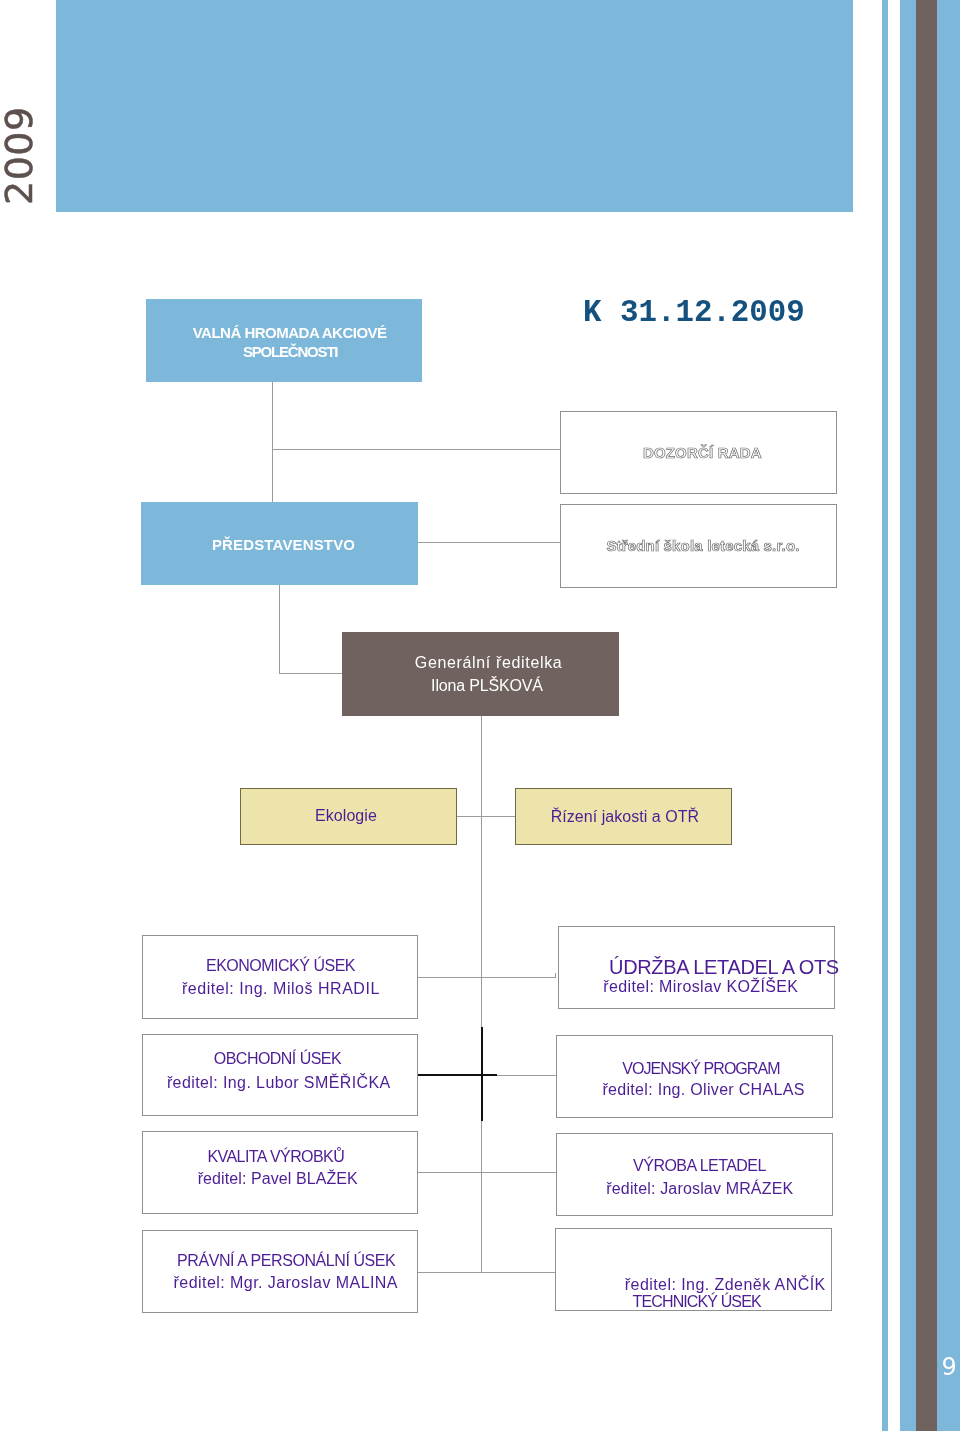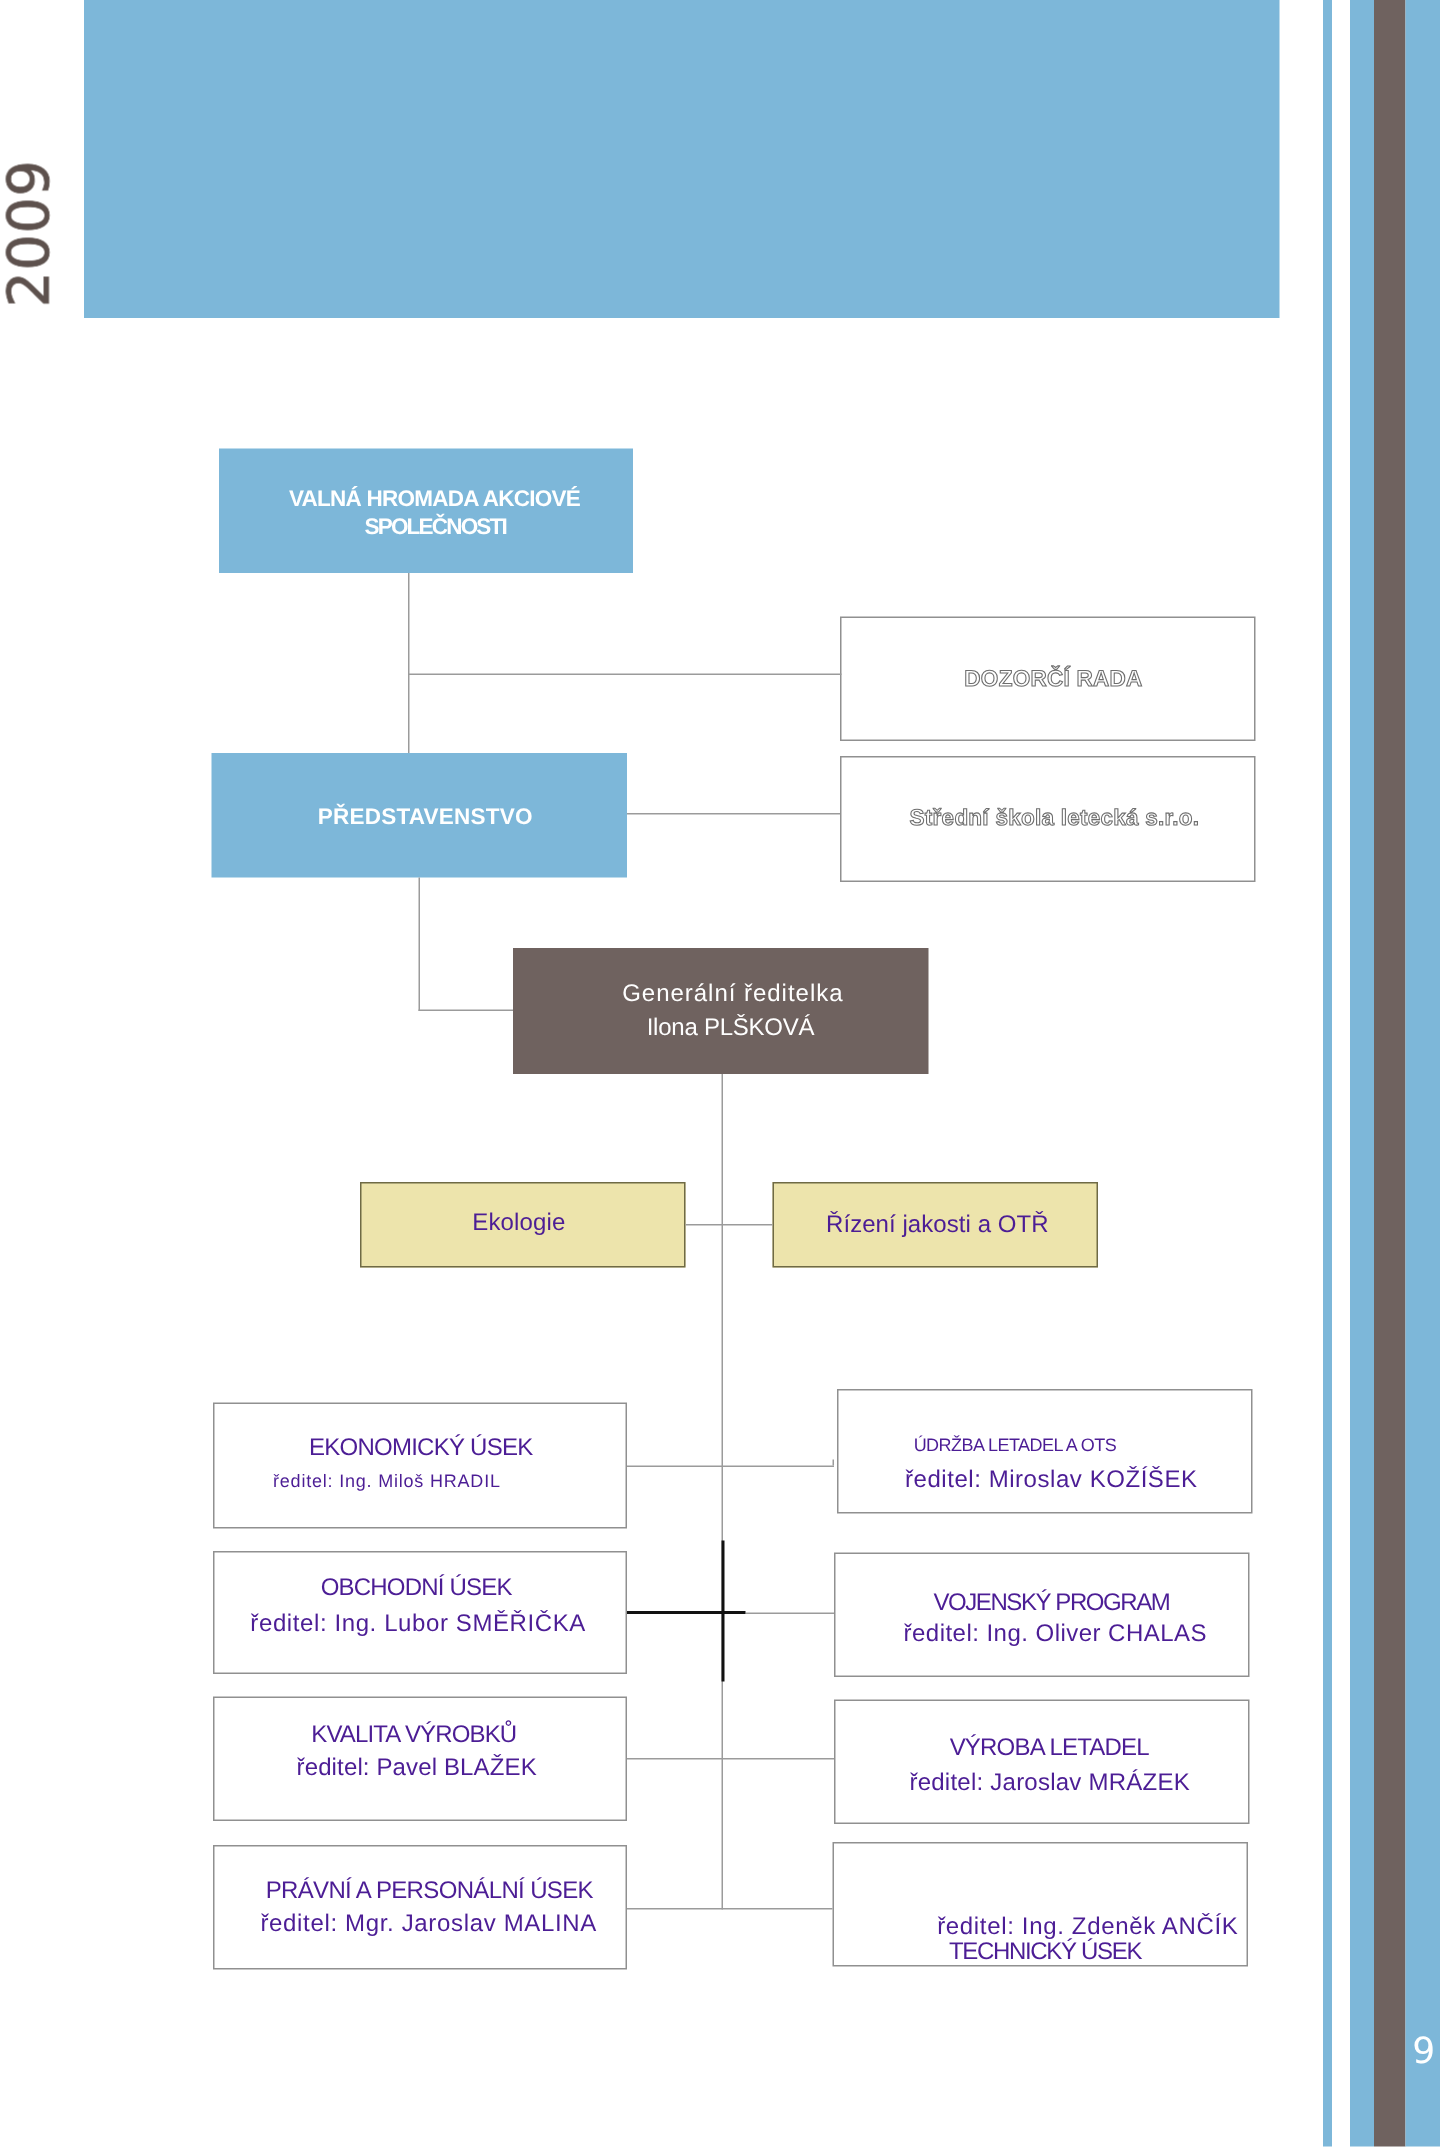--- a/index.html
+++ b/index.html
@@ -34,20 +34,21 @@
   .pageno{position:absolute;left:941.5px;top:1355px;color:#ffffff;opacity:0.999;will-change:opacity;font-size:24px;
           font-family:"DejaVu Sans",sans-serif;font-weight:400;line-height:1;}
 </style>
 </head>
 <body>
 
 <div class="page">
 
   <div class="hdr-band"></div>
   <div class="year">2009</div>
+  <div class="datetxt">K 31.12.2009</div>
 
   <div class="box blue" style="left:146px;top:299px;width:275.5px;height:83px;"></div>
   <div class="box outline" style="left:560.3px;top:411px;width:277.2px;height:82.5px;"></div>
   <div class="box blue" style="left:141px;top:502px;width:277px;height:83px;"></div>
   <div class="box outline" style="left:560.3px;top:504px;width:277.2px;height:84px;"></div>
   <div class="box brown" style="left:342.4px;top:632px;width:276.6px;height:83.6px;"></div>
   <div class="box yellow" style="left:240px;top:788px;width:217px;height:57px;"></div>
   <div class="box yellow" style="left:515px;top:788px;width:217px;height:57px;"></div>
   <div class="box plain" style="left:141.5px;top:935px;width:276.5px;height:84px;"></div>
   <div class="box plain" style="left:558px;top:925.5px;width:277px;height:83.5px;"></div>
@@ -76,22 +77,22 @@
   <div class="txt on-blue" style="left:192.7px;top:325.16px;font-size:15px;font-weight:700;letter-spacing:-0.5px;">VALNÁ HROMADA AKCIOVÉ</div>
   <div class="txt on-blue" style="left:243px;top:344.46px;font-size:15px;font-weight:700;letter-spacing:-1.2px;">SPOLEČNOSTI</div>
   <div class="txt hollow" style="left:642.9px;top:445.46px;font-size:15px;font-weight:700;letter-spacing:0.18px;">DOZORČÍ RADA</div>
   <div class="txt on-blue" style="left:211.9px;top:537.46px;font-size:15px;font-weight:700;letter-spacing:0.15px;">PŘEDSTAVENSTVO</div>
   <div class="txt hollow" style="left:606.4px;top:537.86px;font-size:15px;font-weight:700;letter-spacing:0.17px;">Střední škola letecká s.r.o.</div>
   <div class="txt on-brown" style="left:414.8px;top:654.62px;font-size:16px;font-weight:400;letter-spacing:0.65px;">Generální ředitelka</div>
   <div class="txt on-brown" style="left:431.1px;top:678.12px;font-size:16px;font-weight:400;letter-spacing:-0.16px;">Ilona PLŠKOVÁ</div>
   <div class="txt dark" style="left:314.9px;top:807.82px;font-size:16px;font-weight:400;letter-spacing:0.09px;">Ekologie</div>
   <div class="txt dark" style="left:550.7px;top:808.52px;font-size:16px;font-weight:400;letter-spacing:0.04px;">Řízení jakosti a OTŘ</div>
   <div class="txt dark" style="left:206px;top:957.52px;font-size:16px;font-weight:400;letter-spacing:-0.5px;">EKONOMICKÝ ÚSEK</div>
-  <div class="txt dark" style="left:182px;top:980.52px;font-size:12px;font-weight:400;letter-spacing:0.53px;">ředitel: Ing. Miloš HRADIL</div>
-  <div class="txt dark" style="left:609.1px;top:956.62px;font-size:12px;font-weight:400;letter-spacing:-0.35px;">ÚDRŽBA LETADEL A OTS</div>
+  <div class="txt dark" style="left:182px;top:980.52px;font-size:16px;font-weight:400;letter-spacing:0.53px;">ředitel: Ing. Miloš HRADIL</div>
+  <div class="txt dark" style="left:609.1px;top:956.62px;font-size:20px;font-weight:400;letter-spacing:-0.35px;">ÚDRŽBA LETADEL A OTS</div>
   <div class="txt dark" style="left:603.3px;top:979.12px;font-size:16px;font-weight:400;letter-spacing:0.37px;">ředitel: Miroslav KOŽÍŠEK</div>
   <div class="txt dark" style="left:213.8px;top:1051.12px;font-size:16px;font-weight:400;letter-spacing:-0.53px;">OBCHODNÍ ÚSEK</div>
   <div class="txt dark" style="left:166.9px;top:1075.42px;font-size:16px;font-weight:400;letter-spacing:0.4px;">ředitel: Ing. Lubor SMĚŘIČKA</div>
   <div class="txt dark" style="left:622.3px;top:1060.62px;font-size:16px;font-weight:400;letter-spacing:-0.95px;">VOJENSKÝ PROGRAM</div>
   <div class="txt dark" style="left:602.4px;top:1082.02px;font-size:16px;font-weight:400;letter-spacing:0.31px;">ředitel: Ing. Oliver CHALAS</div>
   <div class="txt dark" style="left:207.5px;top:1149.12px;font-size:16px;font-weight:400;letter-spacing:-0.57px;">KVALITA VÝROBKŮ</div>
   <div class="txt dark" style="left:197.7px;top:1171.02px;font-size:16px;font-weight:400;letter-spacing:0.09px;">ředitel: Pavel BLAŽEK</div>
   <div class="txt dark" style="left:633.1px;top:1157.52px;font-size:16px;font-weight:400;letter-spacing:-0.53px;">VÝROBA LETADEL</div>
   <div class="txt dark" style="left:606.3px;top:1180.92px;font-size:16px;font-weight:400;letter-spacing:0.16px;">ředitel: Jaroslav MRÁZEK</div>
   <div class="txt dark" style="left:177.1px;top:1252.92px;font-size:16px;font-weight:400;letter-spacing:-0.43px;">PRÁVNÍ A PERSONÁLNÍ ÚSEK</div>

